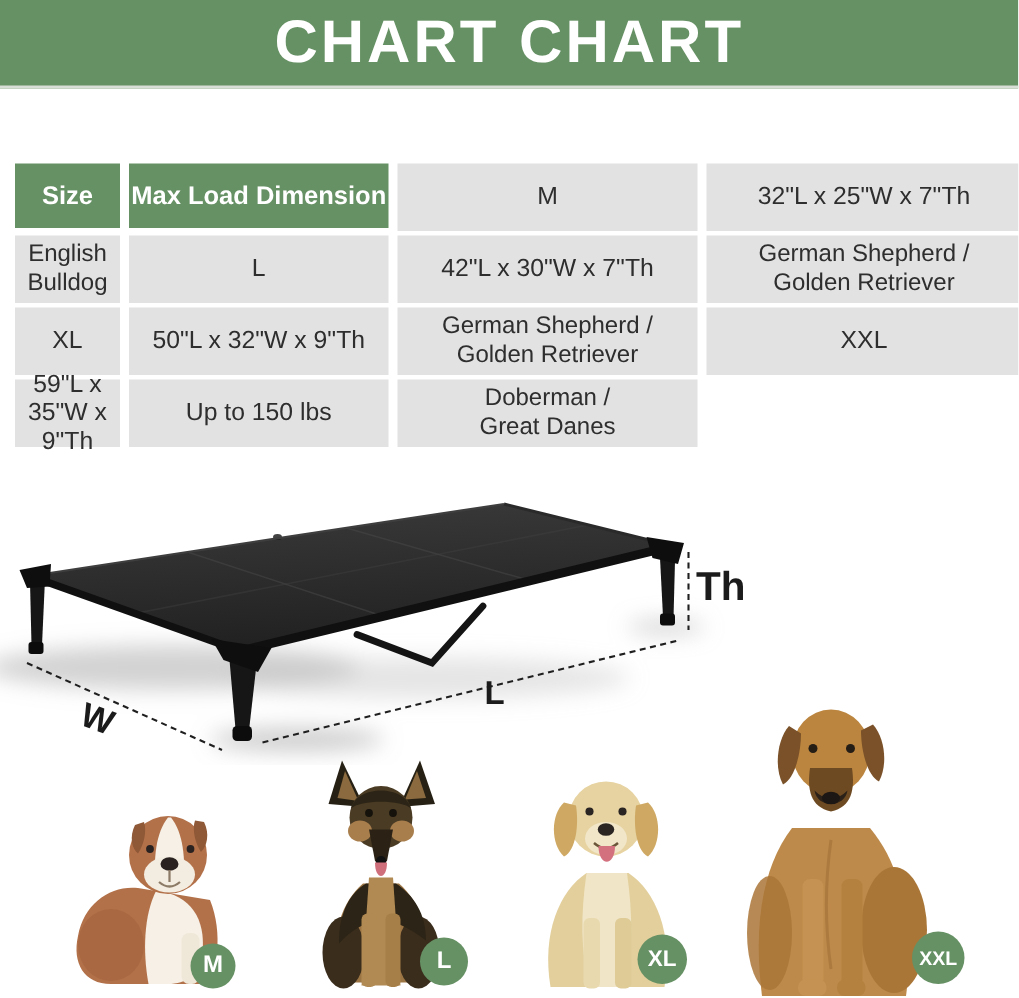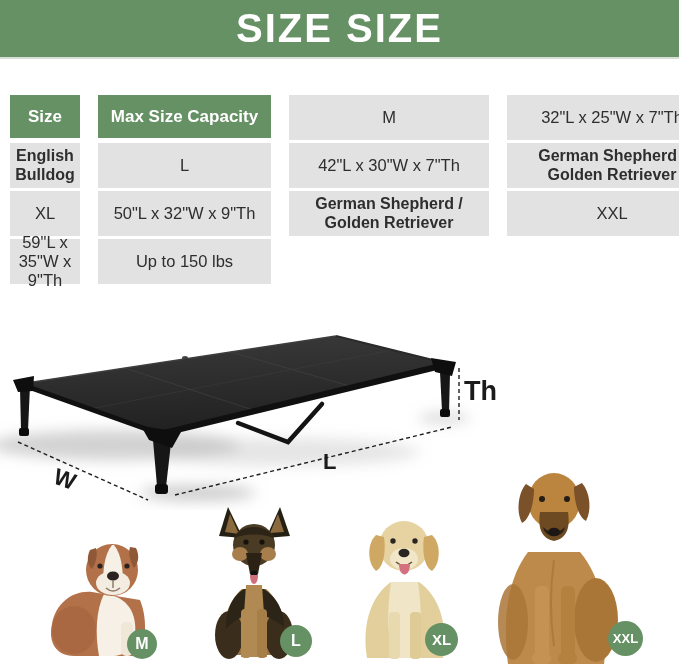--- a/index.html
+++ b/index.html
@@ -5,26 +5,26 @@
   html,body{margin:0;padding:0;background:#ffffff;}
   .canvas{position:relative;width:679px;height:665px;background:#ffffff;overflow:hidden;
           font-family:"Liberation Sans",sans-serif;}
 
   
   .band{position:absolute;left:0;top:0;width:679px;height:57px;background:var(--green,#669164);
         display:flex;align-items:center;justify-content:center;border-bottom:2px solid #d9ded6;}
   .title{color:#ffffff;font-size:40px;font-weight:700;letter-spacing:2px;}
 
   
-  .size-table{position:absolute;left:10px;top:95px;width:586px;display:grid;
-              grid-template-columns:70px 173px 200px 210px;gap:3px 18px;background:transparent;}
+  .size-table{position:absolute;left:10px;top:109px;width:586px;display:grid;
+              grid-template-columns:70px 173px 200px 210px;gap:3px 6px;background:transparent;}
   .size-table > div{display:flex;align-items:center;justify-content:center;text-align:center;}
   .th{height:43px;background:var(--green,#669164);color:#ffffff;font-weight:700;font-size:17px;}
   .td{height:45px;background:#e2e2e2;color:#2e2e2e;font-size:16.5px;}
-  .td.breed{font-size:16px;line-height:1.15;white-space:pre-line;font-weight:bold;}
+  .td.breed{font-size:16px;line-height:1.15;white-space:pre-line;}
 
   
   .bed{position:absolute;left:0;top:330px;}
   .dim{position:absolute;color:#1b1b1b;font-weight:700;}
   .dim-w{left:54px;top:466px;font-size:23px;transform:rotate(20deg);}
   .dim-l{left:323px;top:449px;font-size:22px;}
   .dim-th{left:464px;top:376px;font-size:27px;}
 
   
   .dog{position:absolute;}
@@ -40,44 +40,46 @@
   .b-l{left:280px;top:625px;width:32px;height:32px;font-size:16px;}
   .b-xl{left:425px;top:623px;width:33px;height:33px;font-size:15px;}
   .b-xxl{left:608px;top:621px;width:35px;height:35px;font-size:13px;}
 </style>
 </head>
 <body>
 
 <div class="canvas">
 
   <header class="band">
-    <div class="title">SIZE SIZE</div>
+    <div class="title">CHART CHART</div>
   </header>
 
   <div class="size-table">
     <div class="th">Size</div>
-    <div class="th">Max Size Capacity</div>
+    <div class="th">Max Load Dimension</div>
 
     <div class="td">M</div>
     <div class="td">32"L x 25"W x 7"Th</div>
     <div class="td breed">English Bulldog</div>
 
     <div class="td">L</div>
     <div class="td">42"L x 30"W x 7"Th</div>
     <div class="td breed">German Shepherd /
 Golden Retriever</div>
 
     <div class="td">XL</div>
     <div class="td">50"L x 32"W x 9"Th</div>
     <div class="td breed">German Shepherd /
 Golden Retriever</div>
 
     <div class="td">XXL</div>
     <div class="td">59"L x 35"W x 9"Th</div>
     <div class="td">Up to 150 lbs</div>
+    <div class="td breed">Doberman /
+Great Danes</div>
   </div>
 
   <svg class="bed" width="500" height="180" viewBox="0 0 500 180">
     <defs>
       <linearGradient id="fab" x1="0" y1="0" x2="0.15" y2="1">
         <stop offset="0" stop-color="#3a3a3a"></stop>
           <stop offset="1" stop-color="#212121"></stop>
       </linearGradient>
       <filter id="soft" x="-50%" y="-50%" width="200%" height="200%">
           <feGaussianBlur stdDeviation="7"></feGaussianBlur>

